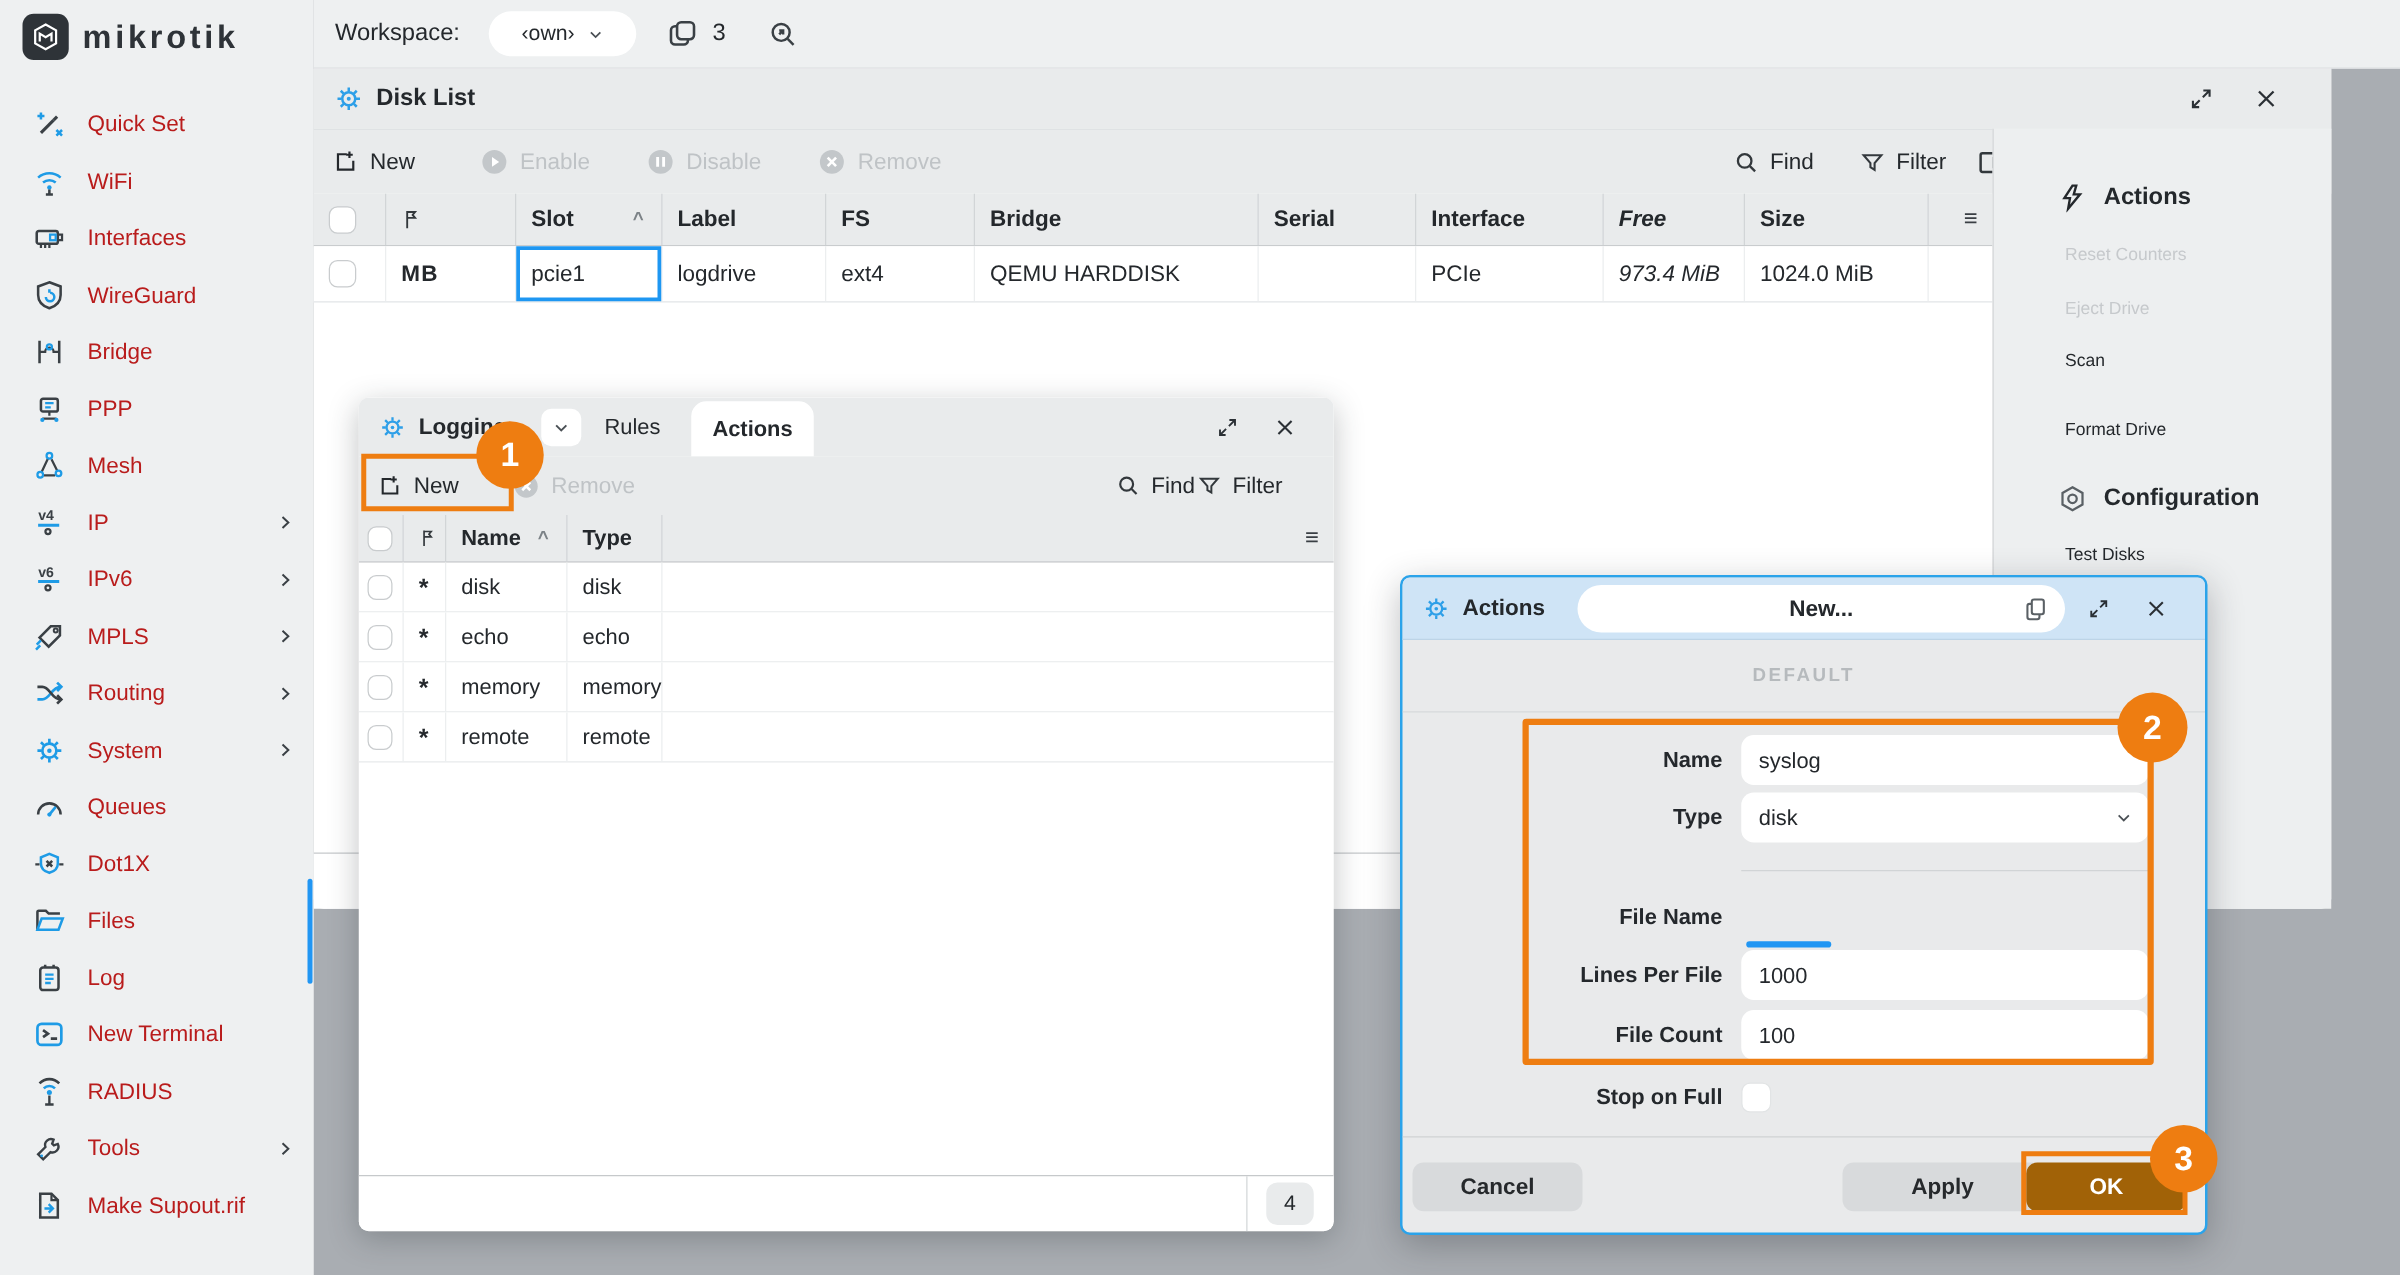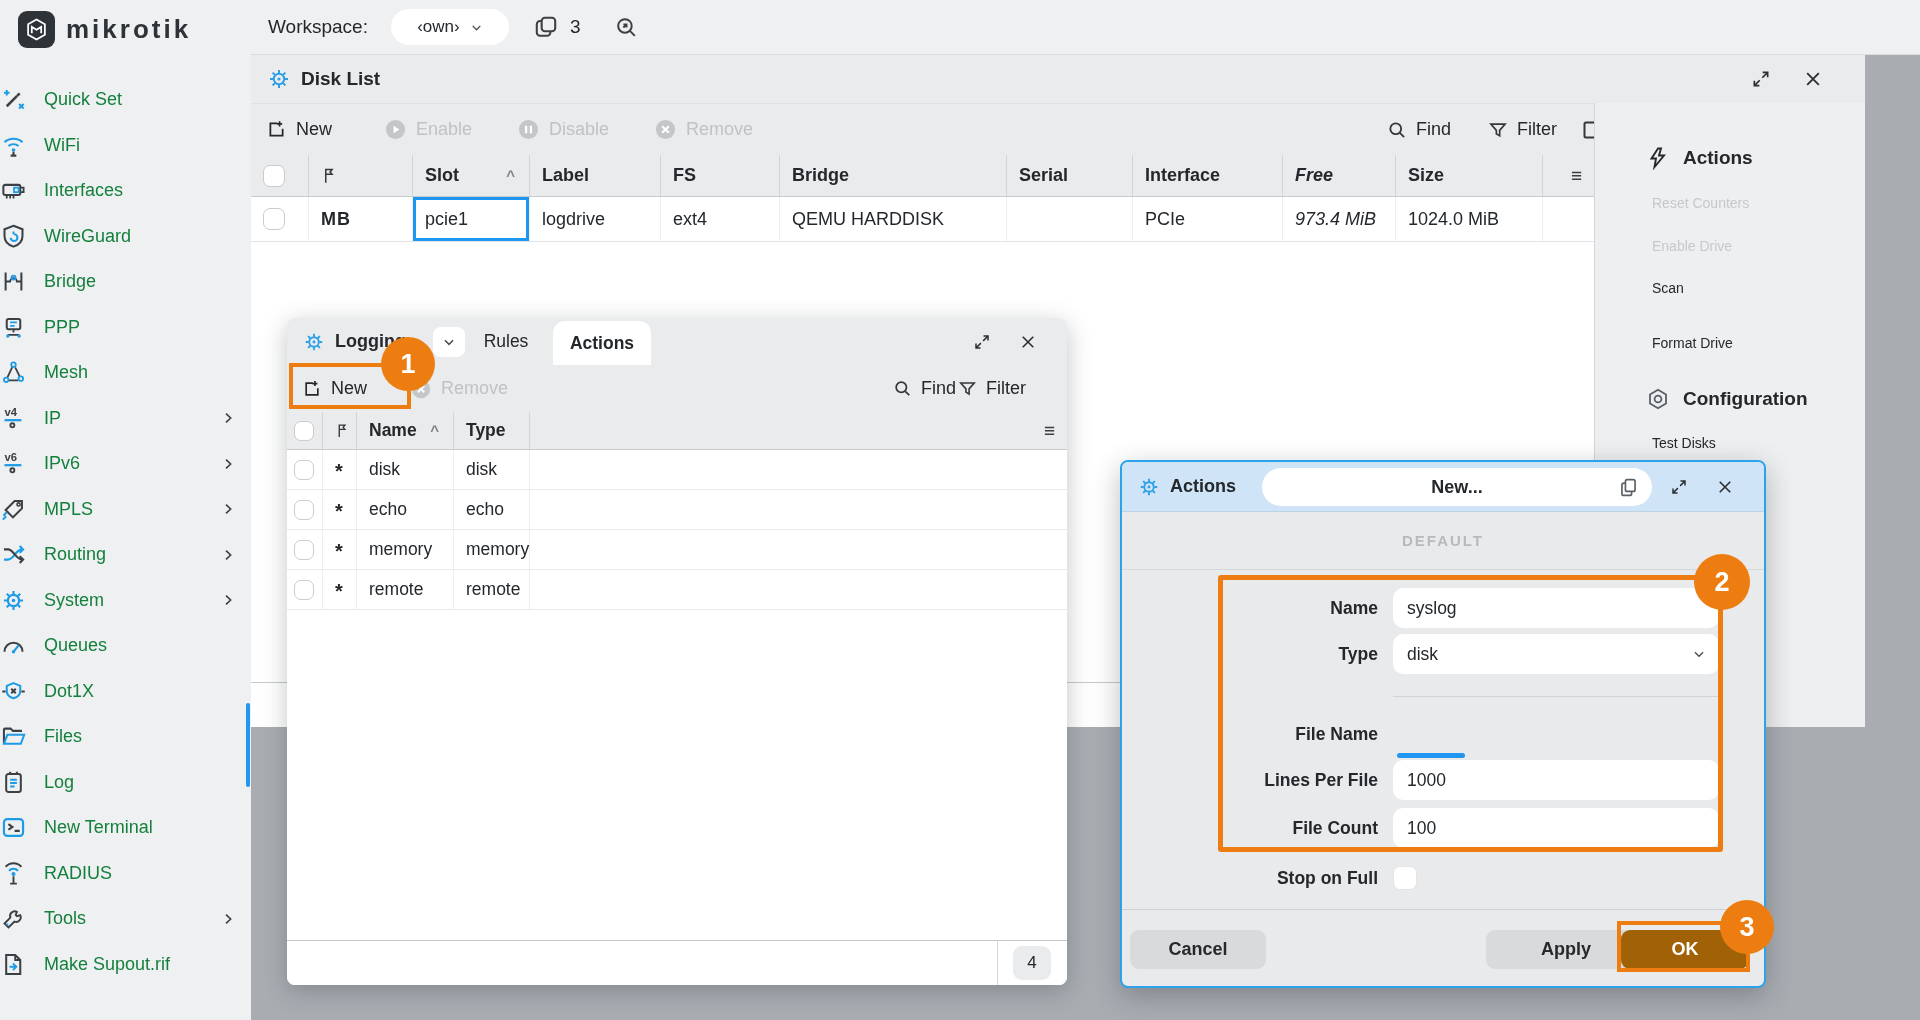--- a/index.html
+++ b/index.html
@@ -8,22 +8,22 @@
           background:#a9adb2; font-family:"Liberation Sans",sans-serif; color:#24282c; }
   svg{ display:block; }
 
   
   .sidebar{ position:absolute; left:0; top:0; width:251px; height:1020px; background:#eef0f1; z-index:1; }
   .brand{ position:absolute; left:18px; top:11px; display:flex; align-items:center; gap:11px; }
   .brand-badge{ width:37px; height:37px; background:#2e3338; border-radius:9px;
                 display:flex; align-items:center; justify-content:center; }
   .brand-name{ font-size:26px; font-weight:bold; letter-spacing:3px; color:#2e3338; }
   .nav{ position:absolute; top:77px; left:0; right:0; }
-  .nav-item{ height:45.5px; display:flex; align-items:center; position:relative;
-             font-size:18px; color:#15803d; cursor:default; }
+  .nav-item{ height:45.5px; display:flex; align-items:center; padding-left:26px; position:relative;
+             font-size:18px; color:#b91c1c; cursor:default; }
   .nav-item .ni{ width:27px; height:27px; margin-right:17px; flex:none; }
   .nav-chev{ position:absolute; right:15px; top:50%; margin-top:-8px; }
   .side-thumb{ position:absolute; left:246px; top:703px; width:4px; height:84px; background:#2196f3; border-radius:2px; }
 
   
   .topbar{ position:absolute; left:251px; top:0; width:1669px; height:55px; background:#eef0f1;
            border-bottom:1px solid #dadddf; display:flex; align-items:center; z-index:1; }
   .tb-label{ margin-left:17px; font-size:19px; }
   .tb-pill{ margin-left:23px; width:118px; height:36px; background:#fff; border-radius:18px;
             display:flex; align-items:center; justify-content:center; gap:10px; font-size:17px; }
@@ -109,21 +109,21 @@
             font-size:17.5px; display:flex; align-items:center; padding:0 14px; }
   .fselect svg{ position:absolute; right:13px; }
   .fdivider{ position:absolute; left:271px; top:234px; width:326px; height:1px; background:#d1d4d6; }
   .bluebar{ position:absolute; left:275px; top:291px; width:68px; height:5px; background:#2196f3; border-radius:3px; }
   .stop-chk{ position:absolute; left:271px; top:404px; width:24px; height:24px; background:#fff;
              border-radius:7px; border:1px solid #e2e4e5; }
   .dlg-footer{ position:absolute; left:0; right:0; bottom:0; height:77px; border-top:1px solid #cfd2d4; }
   .dbtn{ position:absolute; top:20px; height:39px; border-radius:9px; border:none; font-family:inherit;
          font-weight:bold; font-size:18px; display:flex; align-items:center; justify-content:center; }
   .dbtn-gray{ background:#d8dadc; color:#26292c; }
-  #btn-cancel{ left:8px; width:136px; } #btn-apply{ left:364px; width:160px; }
+  #btn-cancel{ left:8px; width:136px; } #btn-apply{ left:352px; width:160px; }
   #btn-ok{ left:499px; width:128px; background:#a16207; color:#fff; }
 
   
   .ann{ position:absolute; z-index:10; pointer-events:none; }
   .ann-rect{ border:4px solid #ee7d11; }
   .ann-circ{ background:#ee7d11; border-radius:50%; display:flex; align-items:center; justify-content:center;
              color:#fff; font-weight:bold; font-size:27px; }
   #ann-r1{ left:289px; top:363px; width:122px; height:46px; }
   #ann-c1{ left:381px; top:337px; width:54px; height:54px; }
   #ann-r2{ left:1218px; top:575px; width:505px; height:277px; border-width:5px; border-radius:3px; }
@@ -540,21 +540,21 @@
     <div class="dk-footer"></div>
 
     <div class="panel">
       <div class="panel-h" style="top:41px">
         <svg width="24" height="24" viewBox="0 0 24 24" fill="none" stroke="#24282c" stroke-width="1.9">
             <path d="M12 2.5 5.5 12.5h4.5L8.5 21 18 9.5h-5l2-7z"></path>
           </svg>
         <span>Actions</span>
       </div>
       <div class="panel-item pdis" style="top:88px">Reset Counters</div>
-      <div class="panel-item pdis" style="top:131px">Enable Drive</div>
+      <div class="panel-item pdis" style="top:131px">Eject Drive</div>
       <div class="panel-item" style="top:173px">Scan</div>
       <div class="panel-item" style="top:228px">Format Drive</div>
       <div class="panel-h" style="top:282px">
         <svg width="24" height="24" viewBox="0 0 24 24" fill="none" stroke="#5a6065" stroke-width="1.8">
             <polygon points="12,2.8 20,7.4 20,16.6 12,21.2 4,16.6 4,7.4"></polygon>
             <circle cx="12" cy="12" r="3.4"></circle>
           </svg>
         <span>Configuration</span>
       </div>
       <div class="panel-item" style="top:328px">Test Disks</div>

